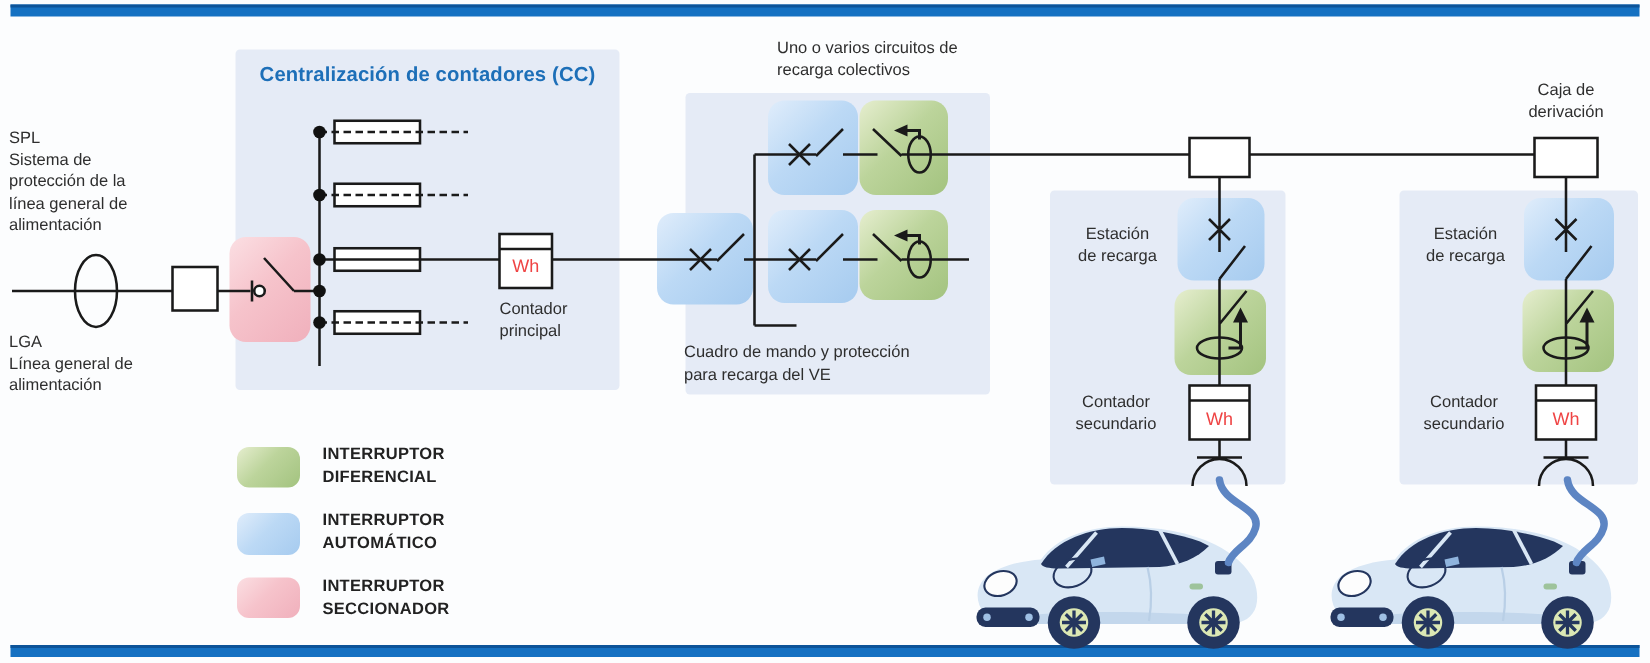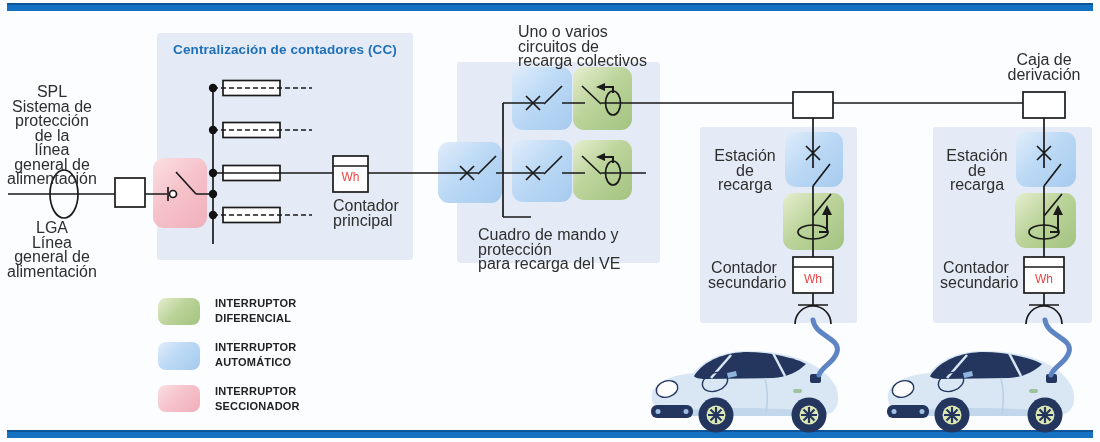--- a/index.html
+++ b/index.html
@@ -9,23 +9,23 @@
     font-family:"Liberation Sans", sans-serif;
     color:#2e2e2e;
   }
   .bar{position:absolute;left:7px;width:1086px;height:6px;background:#1571c2;border-top:2px solid #0d5499;}
   .panel{position:absolute;background:#e5ebf6;border-radius:3px;}
   .sq{position:absolute;border-radius:11px;}
   .sq.blue{background:linear-gradient(135deg,#e0edfb 0%,#bcd9f5 45%,#a6cbef 100%);}
   .sq.green{background:linear-gradient(135deg,#e6eecf 0%,#bcd49b 45%,#a3c37f 100%);}
   .sq.pink{background:linear-gradient(135deg,#fbdfe3 0%,#f6c3cb 45%,#f0b0bc 100%);}
   svg.wiring{position:absolute;left:0;top:0;z-index:5;}
-  .lbl{position:absolute;z-index:6;font-size:16px;line-height:14.5px;color:#2e2e2e;}
+  .lbl{position:absolute;z-index:6;font-size:11px;line-height:14.5px;color:#2e2e2e;}
   .lbl span{display:block;}
-  .right{text-align:center;}
+  .right{text-align:left;}
   .center{text-align:center;}
   .title{
     position:absolute;z-index:6;font-size:13.5px;font-weight:bold;color:#1d6fb8;
     text-align:center;letter-spacing:.1px;
   }
   .whtxt{position:absolute;z-index:7;font-size:12px;text-align:center;color:#ef4444;}
   .legend-label{position:absolute;z-index:6;font-size:11px;font-weight:bold;line-height:14.5px;color:#222;letter-spacing:.2px;}
   .legend-label span{display:block;}
 </style>
 </head>
@@ -179,21 +179,21 @@
   <div class="lbl" style="left:333px;top:199px;width:80px;">
     <span>Contador</span>
     <span>principal</span>
   </div>
 
   <div class="lbl" style="left:518px;top:25px;width:150px;">
     <span>Uno o varios circuitos de</span>
     <span>recarga colectivos</span>
   </div>
 
-  <div class="lbl" style="left:478px;top:228px;width:180px;">
+  <div class="lbl" style="left:456px;top:228px;width:180px;">
     <span>Cuadro de mando y protección</span>
     <span>para recarga del VE</span>
   </div>
 
   <div class="lbl center" style="left:1001px;top:53px;width:86px;">
     <span>Caja de</span>
     <span>derivación</span>
   </div>
 
   <div class="lbl center" style="left:712px;top:149px;width:66px;">

